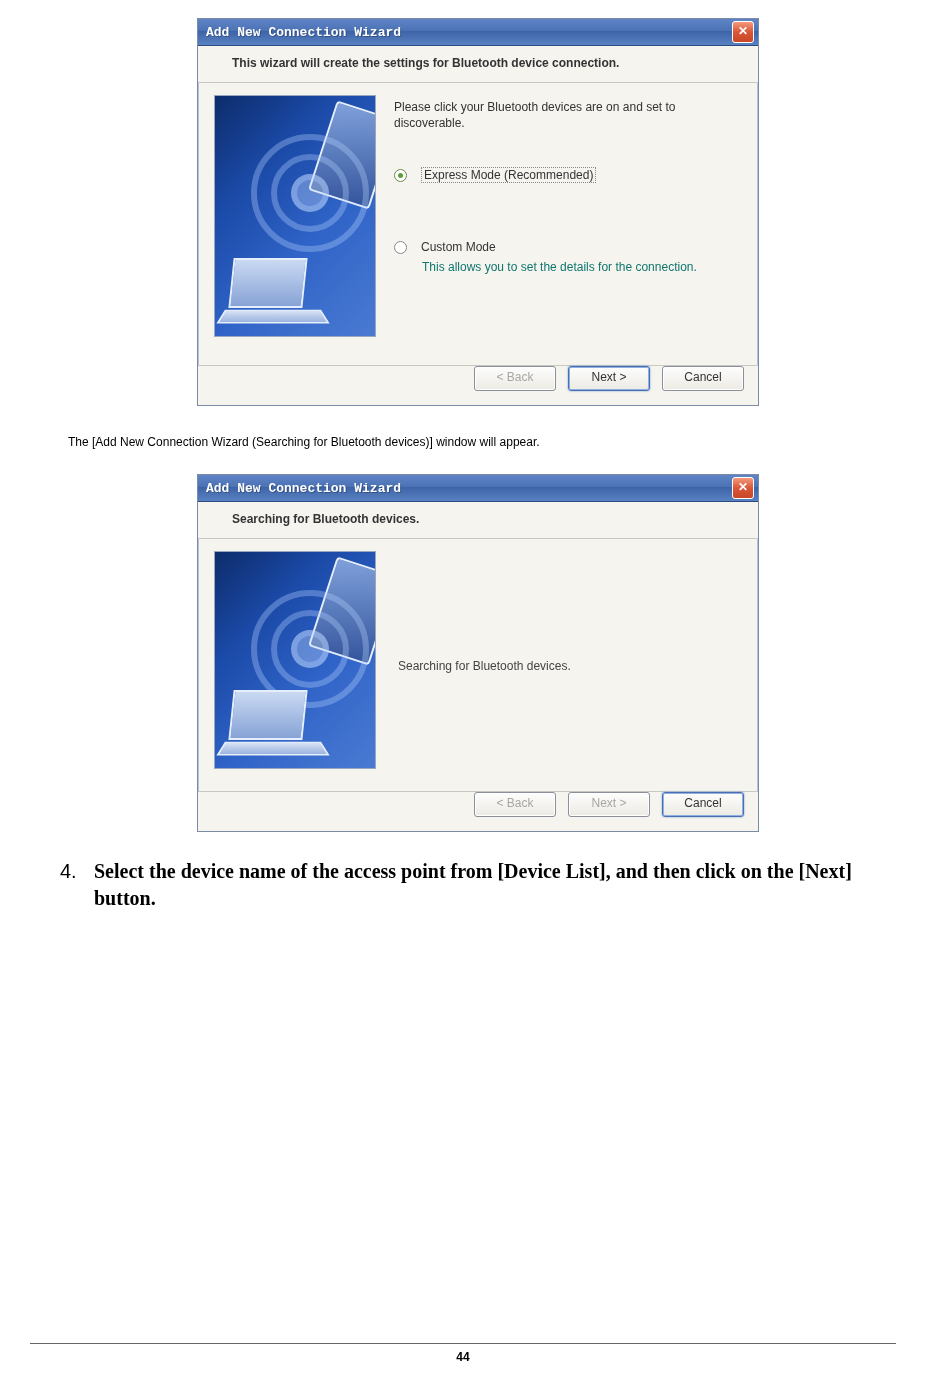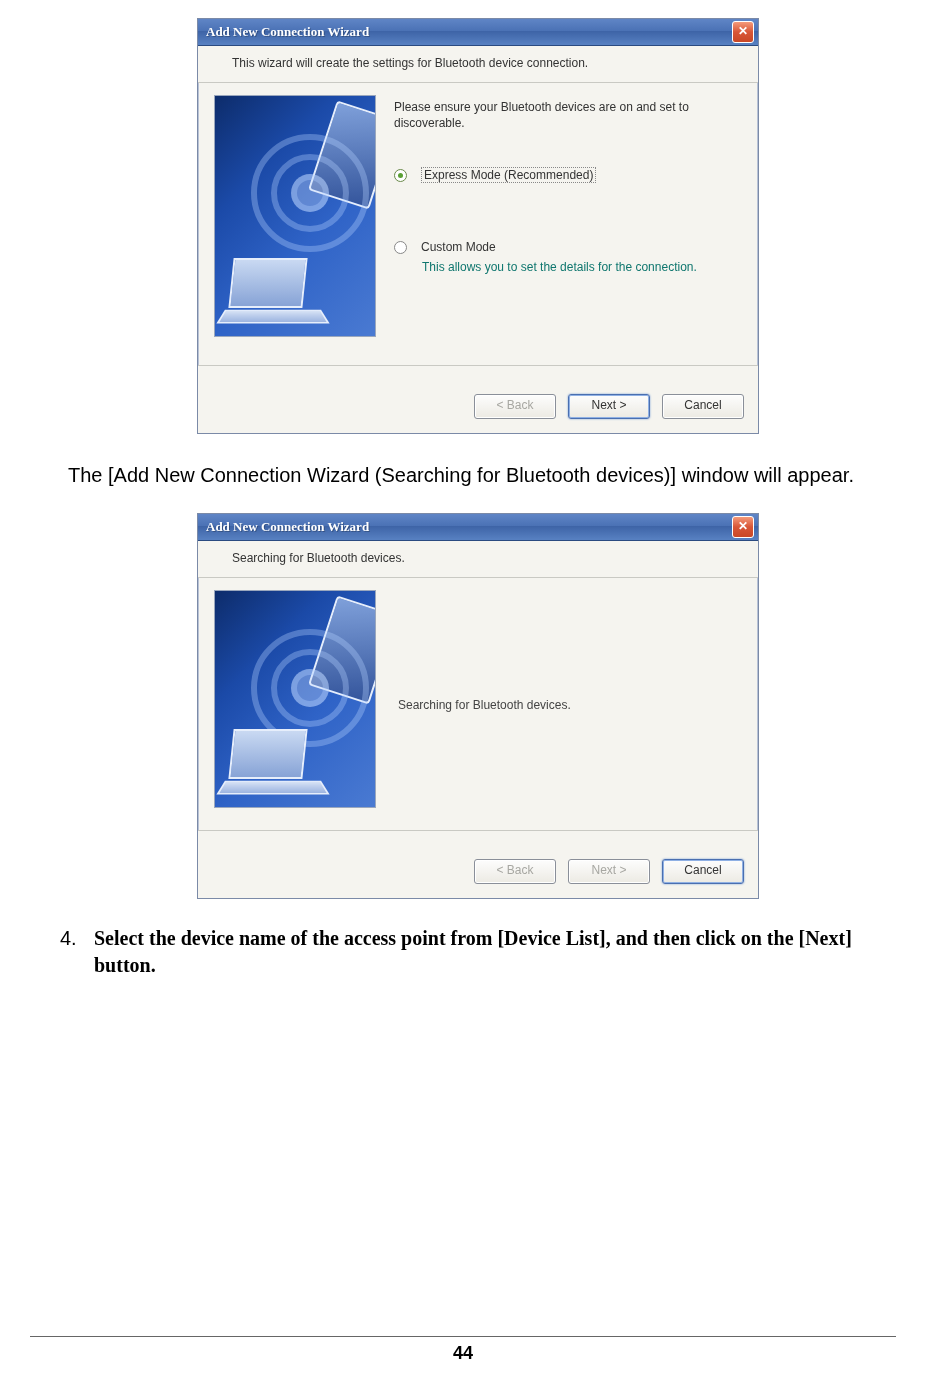--- a/index.html
+++ b/index.html
@@ -30,40 +30,40 @@
     display: flex;
     align-items: center;
     justify-content: space-between;
     padding: 0 4px 0 8px;
     border-bottom: 1px solid #2a4a80;
   }
   .titlebar .title {
     color: #fff;
     font-size: 13px;
     font-weight: bold;
-    font-family: Liberation Serif, serif;
+    font-family: Liberation Mono, monospace;
     text-shadow: 1px 1px 0 rgba(0,0,0,0.25);
   }
   .closebtn {
     width: 20px;
     height: 20px;
     background: linear-gradient(to bottom, #f59a7a, #d85637 50%, #c94726);
     border: 1px solid #fff;
     border-radius: 3px;
     color: #fff;
     font-size: 12px;
     font-weight: bold;
     line-height: 18px;
     text-align: center;
     font-family: "Marlett", sans-serif;
   }
   .subheader {
     padding: 10px 9px 12px 34px;
     font-size: 12px;
-    font-weight: normal;
+    font-weight: bold;
     color: #333;
     border-bottom: 1px solid #c9c9c3;
     background: #f5f4ef;
   }
   .body-area {
     display: flex;
     padding: 12px 16px 10px 16px;
     gap: 18px;
     min-height: 260px;
   }
@@ -139,21 +139,21 @@
     border: 1px dotted #888; padding: 0 2px;
   }
   .option-note{
     margin: 2px 0 0 28px;
     font-size: 12px;
     color:#0f766e;
   }
   .option-block2{ margin-top: 57px; }
   .btnrow {
     border-top: 1px solid #c9c9c3;
-    padding: 28px 14px 14px 14px;
+    padding: 0 14px 14px 14px;
     display: flex;
     justify-content: flex-end;
     gap: 12px;
     background:#f5f4ef;
   }
   .btn {
     min-width: 80px;
     height: 23px;
     border: 1px solid #8a8f99;
     background: linear-gradient(to bottom,#fdfdfd,#eceae3);
@@ -174,21 +174,21 @@
     flex:1;
     display:flex;
     align-items:center;
     font-size:12px;
     color:#444;
     padding-left: 4px;
   }
   
   .para {
     margin: 28px 0 0 8px;
-    font-size: 20px;
+    font-size: 12px;
     line-height: 1.35;
     color:#000;
   }
   .step {
     margin: 26px 0 0 0;
     font-size: 20px;
     line-height: 1.35;
     display:flex;
     gap:12px;
   }
@@ -197,21 +197,21 @@
   .footer{
     position:absolute;
     bottom:12px; left:0; right:0;
     text-align:center;
   }
   .footer .rule{
     margin: 0 30px 6px 30px;
     border-top:1px solid #666;
   }
   .footer .pg{
-    font-size:18px;
+    font-size:12px;
     font-weight:bold;
     font-family: Arial, sans-serif;
   }
 </style>
 </head>
 <body>
 
 <div class="page">
 
   <div class="dialog">
@@ -227,21 +227,21 @@
             <span></span>
             <span></span>
             <span></span>
           </div>
         <div class="laptop">
             <div class="screen"></div>
             <div class="base"></div>
           </div>
       </div>
       <div class="options">
-        <div class="hint">Please ensure your Bluetooth devices are on and set to discoverable.</div>
+        <div class="hint">Please click your Bluetooth devices are on and set to discoverable.</div>
 
         <div class="radio-row">
           <span class="radio-outer checked"></span>
           <span class="radio-label selected">Express Mode (Recommended)</span>
         </div>
 
         <div class="option-block2">
           <div class="radio-row">
             <span class="radio-outer unchecked"></span>
             <span class="radio-label">Custom Mode</span>

